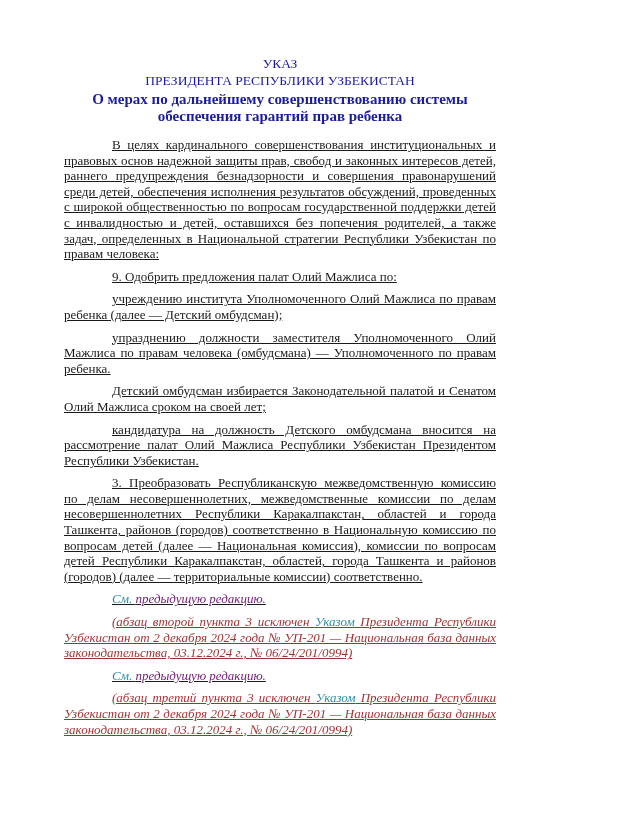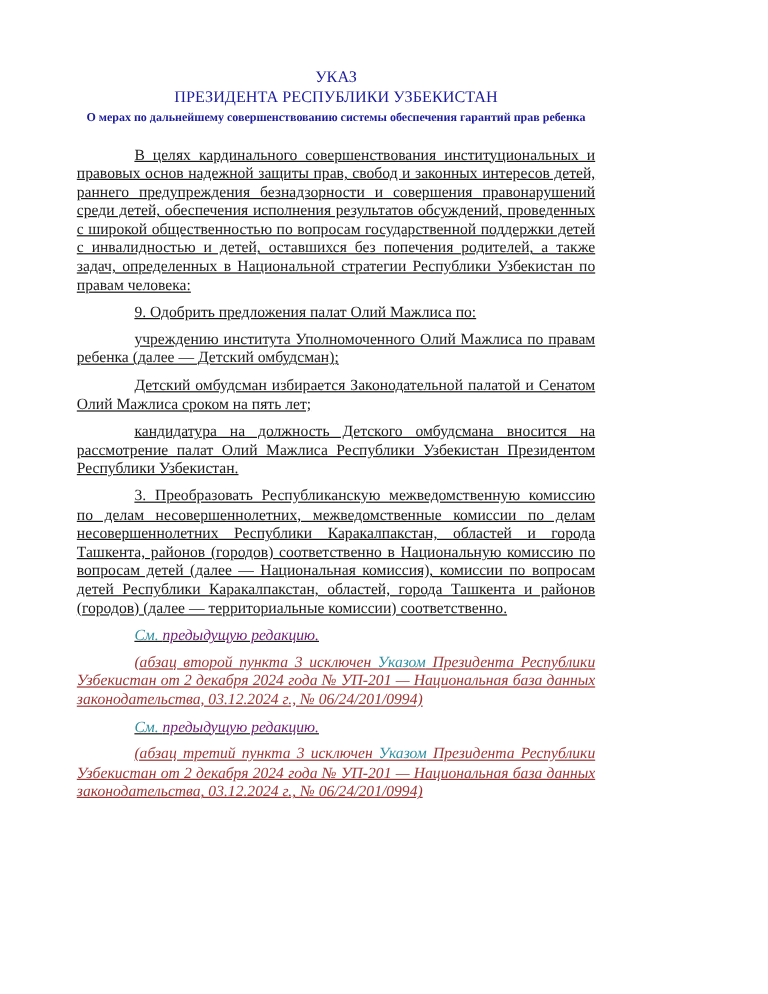--- a/index.html
+++ b/index.html
@@ -25,21 +25,21 @@
   }
   .doc-kind,
   .doc-authority {
     color: #1c1c9c;
     font-size: 13.5px;
     line-height: 17px;
     font-weight: normal;
   }
   .doc-title {
     color: #1c1c9c;
-    font-size: 10px;
+    font-size: 15px;
     line-height: 16.5px;
     font-weight: bold;
     margin: 2px 0 0 0;
     text-align: center;
   }
   .doc-body p.para {
     margin: 0 0 7px 0;
     text-indent: 48px;
     text-align: justify;
     text-decoration: underline;
@@ -78,21 +78,22 @@
 <div class="page">
   <header class="title-block">
     <div class="doc-kind">УКАЗ</div>
     <div class="doc-authority">ПРЕЗИДЕНТА РЕСПУБЛИКИ УЗБЕКИСТАН</div>
     <h1 class="doc-title">О мерах по дальнейшему совершенствованию системы обеспечения гарантий прав ребенка</h1>
   </header>
   <main class="doc-body">
       <p class="para body">В целях кардинального совершенствования институциональных и правовых основ надежной защиты прав, свобод и законных интересов детей, раннего предупреждения безнадзорности и совершения правонарушений среди детей, обеспечения исполнения результатов обсуждений, проведенных с широкой общественностью по вопросам государственной поддержки детей с инвалидностью и детей, оставшихся без попечения родителей, а также задач, определенных в Национальной стратегии Республики Узбекистан по правам человека:</p>
       <p class="para body">9. Одобрить предложения палат Олий Мажлиса по:</p>
       <p class="para body">учреждению института Уполномоченного Олий Мажлиса по правам ребенка (далее — Детский омбудсман);</p>
-      <p class="para body">Детский омбудсман избирается Законодательной палатой и Сенатом Олий Мажлиса сроком на пять лет;</p>
+      <p class="para body">упразднению должности заместителя Уполномоченного Олий Мажлиса по правам человека (омбудсмана) — Уполномоченного по правам ребенка.</p>
+      <p class="para body">Детский омбудсман избирается Законодательной палатой и Сенатом Олий Мажлиса сроком на своей лет;</p>
       <p class="para body">кандидатура на должность Детского омбудсмана вносится на рассмотрение палат Олий Мажлиса Республики Узбекистан Президентом Республики Узбекистан.</p>
       <p class="para body">3. Преобразовать Республиканскую межведомственную комиссию по делам несовершеннолетних, межведомственные комиссии по делам несовершеннолетних Республики Каракалпакстан, областей и города Ташкента, районов (городов) соответственно в Национальную комиссию по вопросам детей (далее — Национальная комиссия), комиссии по вопросам детей Республики Каракалпакстан, областей, города Ташкента и районов (городов) (далее — территориальные комиссии) соответственно.</p>
       <p class="para see"><span class="see-label">См. </span><span class="see-link">предыдущую редакцию.</span></p>
       <p class="para amendment"><span class="amendment-text">(абзац второй пункта 3 исключен </span><span class="amendment-link">Указом</span><span class="amendment-text"> Президента Республики Узбекистан от 2 декабря 2024 года № УП-201 — Национальная база данных законодательства, 03.12.2024 г., № 06/24/201/0994)</span></p>
       <p class="para see"><span class="see-label">См. </span><span class="see-link">предыдущую редакцию.</span></p>
       <p class="para amendment"><span class="amendment-text">(абзац третий пункта 3 исключен </span><span class="amendment-link">Указом</span><span class="amendment-text"> Президента Республики Узбекистан от 2 декабря 2024 года № УП-201 — Национальная база данных законодательства, 03.12.2024 г., № 06/24/201/0994)</span></p>
     </main>
 </div>
 
 </body></html>

